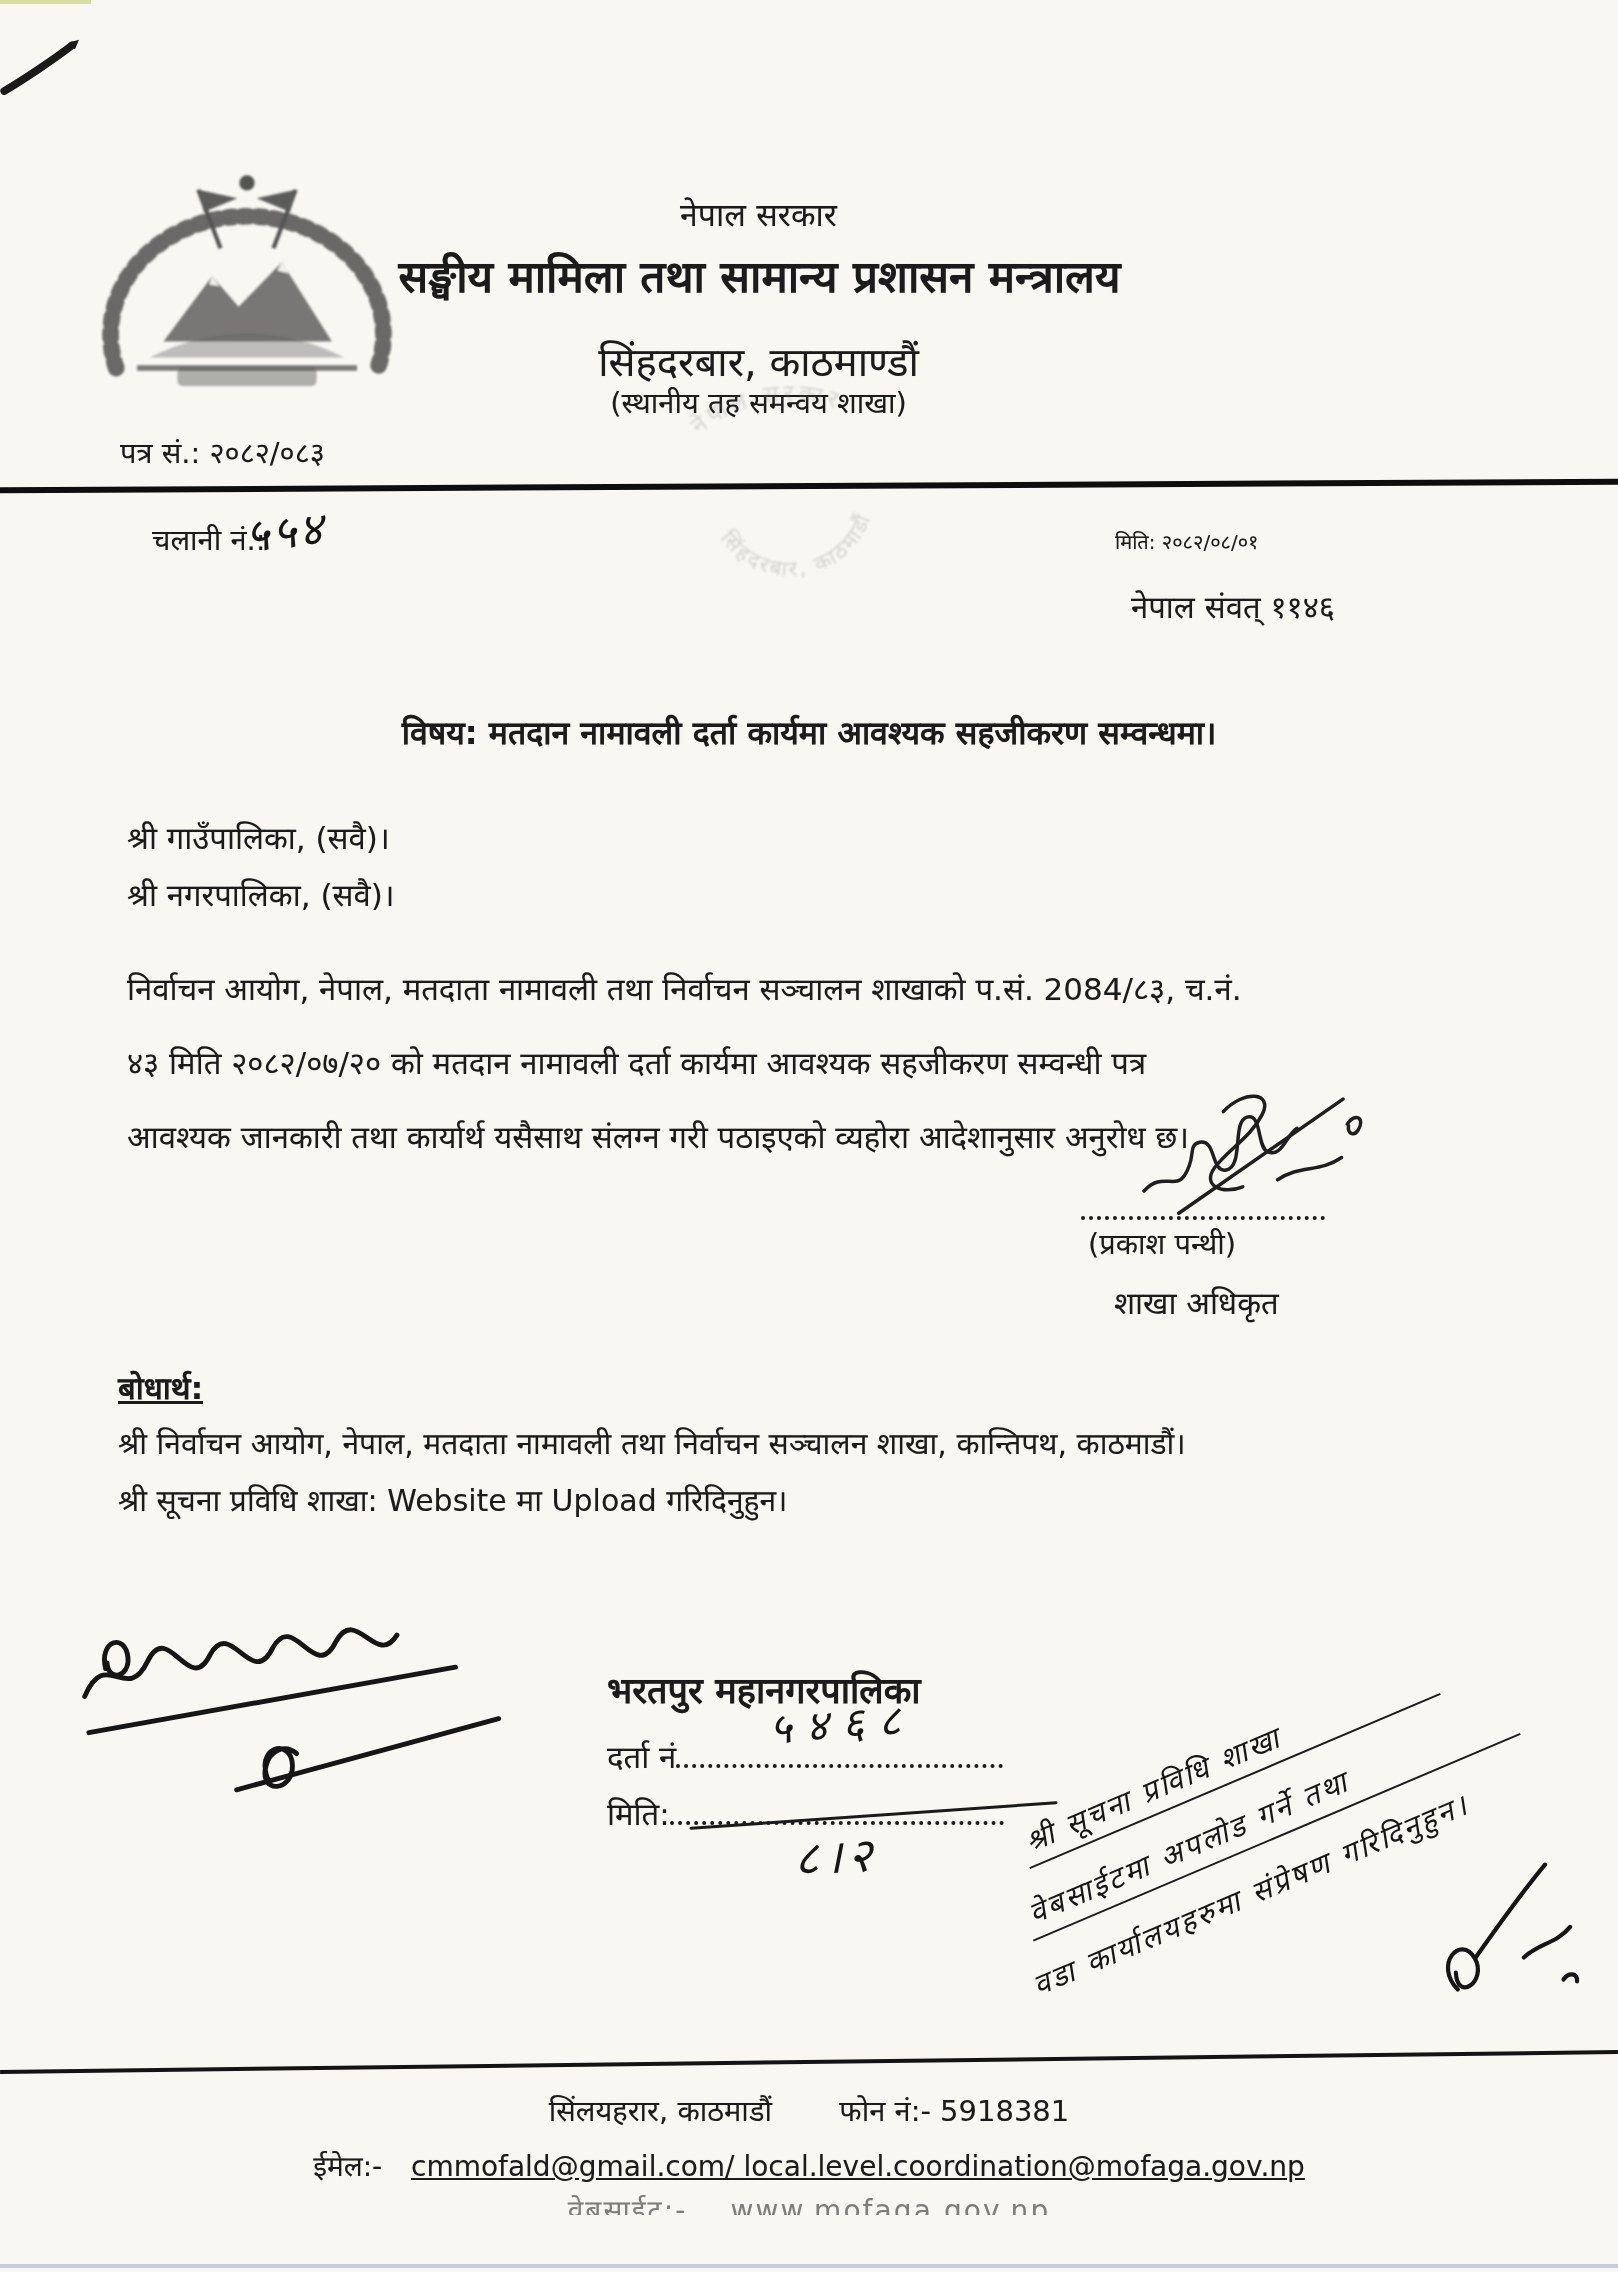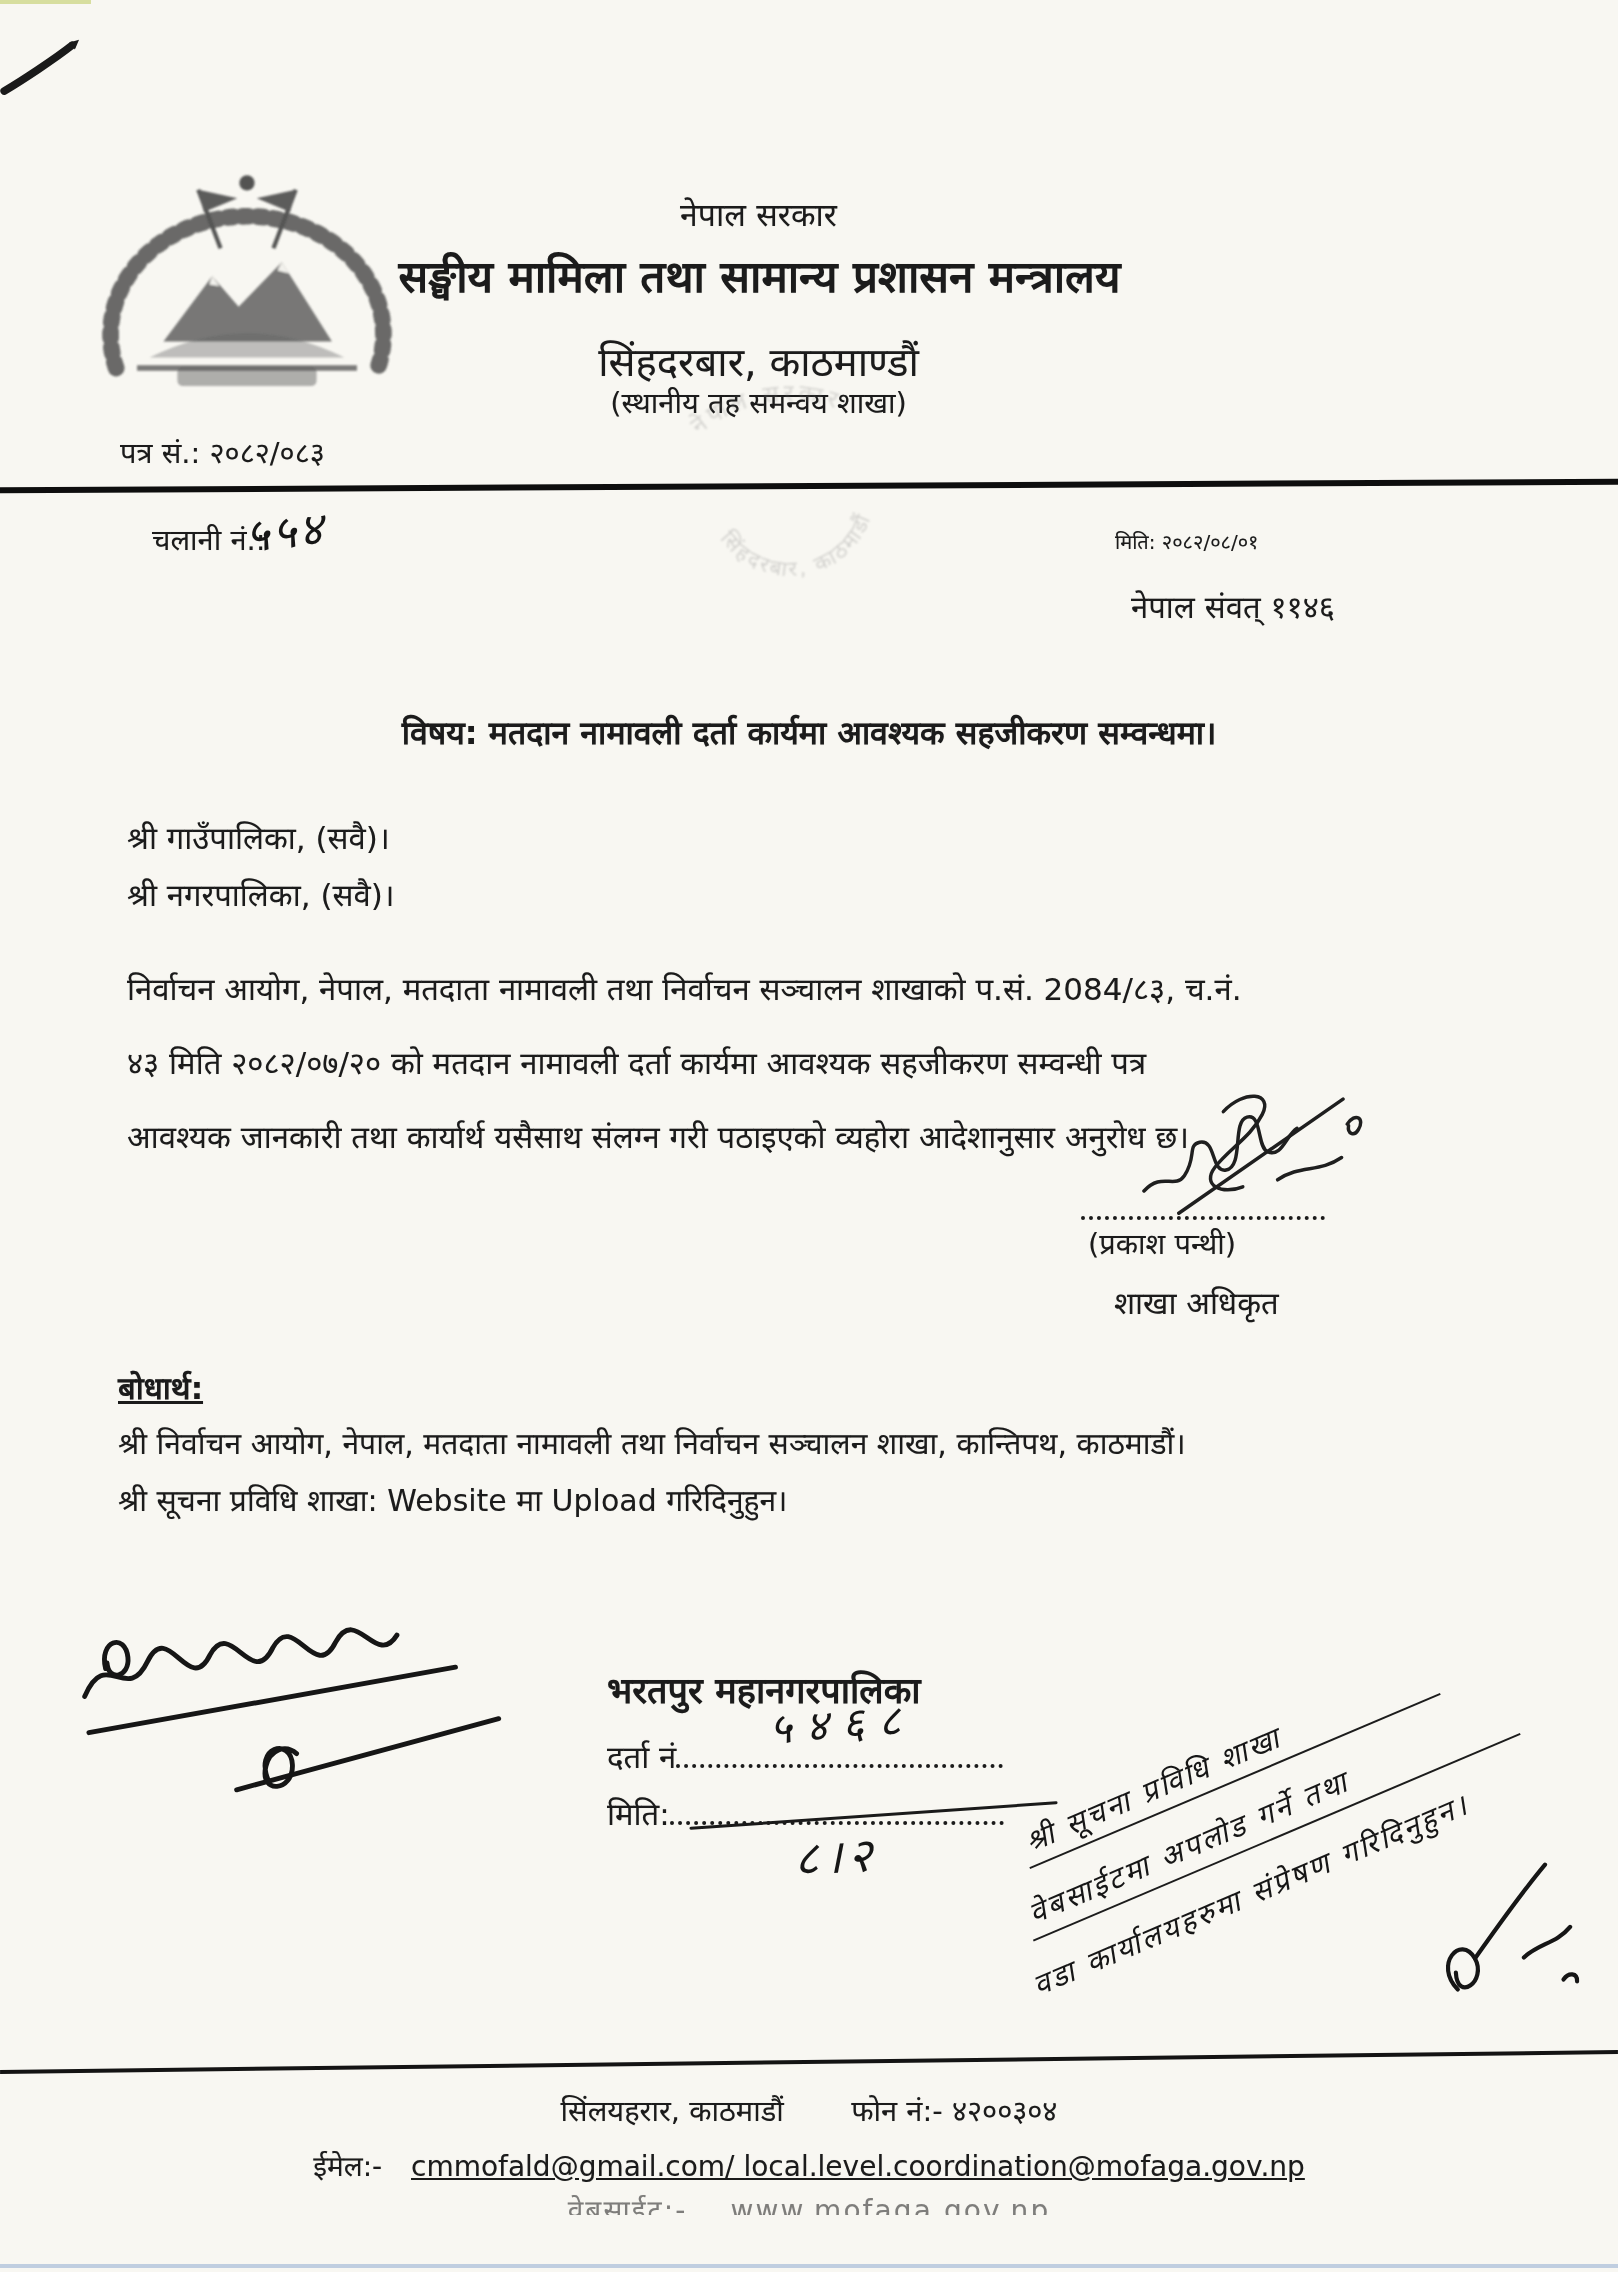--- a/index.html
+++ b/index.html
@@ -165,21 +165,21 @@
       <path d="M82,132 C122,100 166,64 216,30"></path>
       <path d="M150,150 c26,-14 50,-6 76,-24"></path>
       <path d="M196,196 c10,-8 22,-4 18,8"></path>
     </g>
   </svg>
 
   <div class="abs" style="left:0;top:2060px;width:1618px;height:3.5px;background:#141414;transform:rotate(-0.7deg);"></div>
   <div class="abs center nowrap" style="left:0;top:2090px;width:1618px;font-size:29px;">
     <span class="ink">सिंलयहरार, काठमाडौं</span>
     <span style="display:inline-block;width:49px;"></span>
-    <span class="ink">फोन नं:- ४२००३०४</span>
+    <span class="ink">फोन नं:- 5918381</span>
   </div>
   <div class="abs center nowrap" style="left:0;top:2146px;width:1618px;font-size:28px;">
     <span class="ink">ईमेल:-</span>
     <span style="display:inline-block;width:11px;"></span>
     <span class="ink underl">cmmofald@gmail.com/ local.level.coordination@mofaga.gov.np</span>
   </div>
   <div class="abs" style="left:0;top:2190px;width:1618px;height:25px;overflow:hidden;">
     <div class="center nowrap faded" style="width:1618px;font-size:28px;letter-spacing:2.1px;">
       <span class="ink">वेबसाईट:-</span>
       <span style="display:inline-block;width:21px;"></span>

